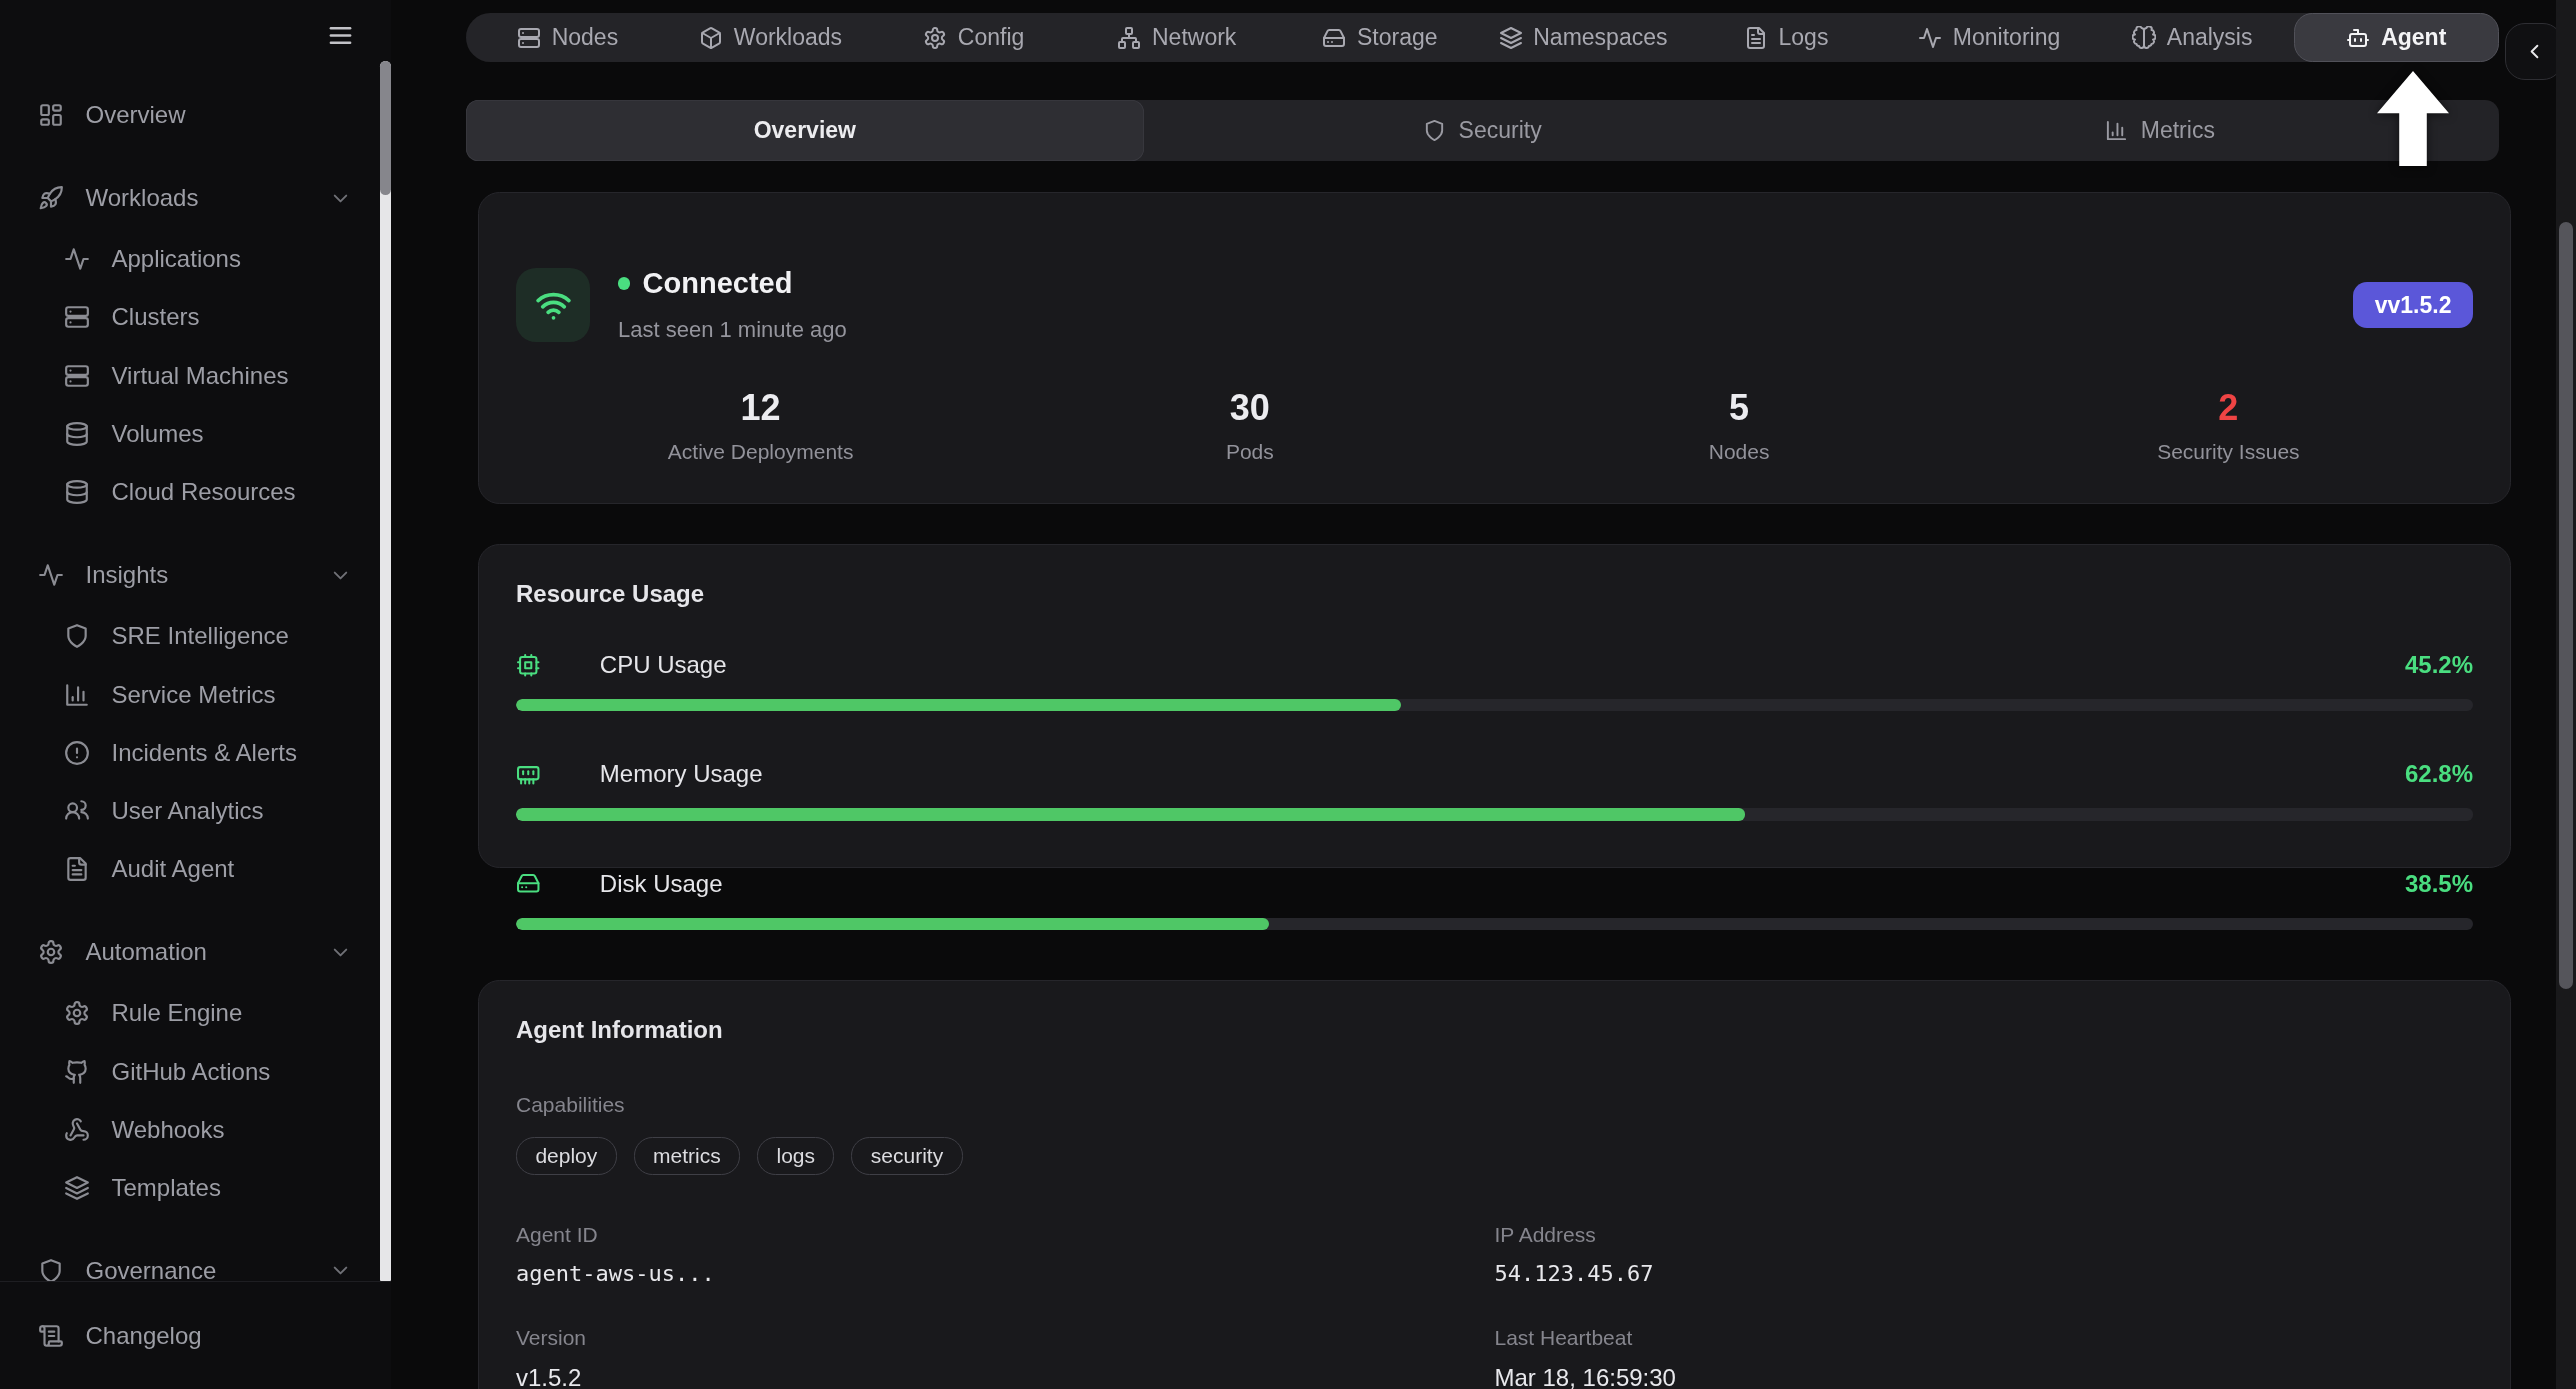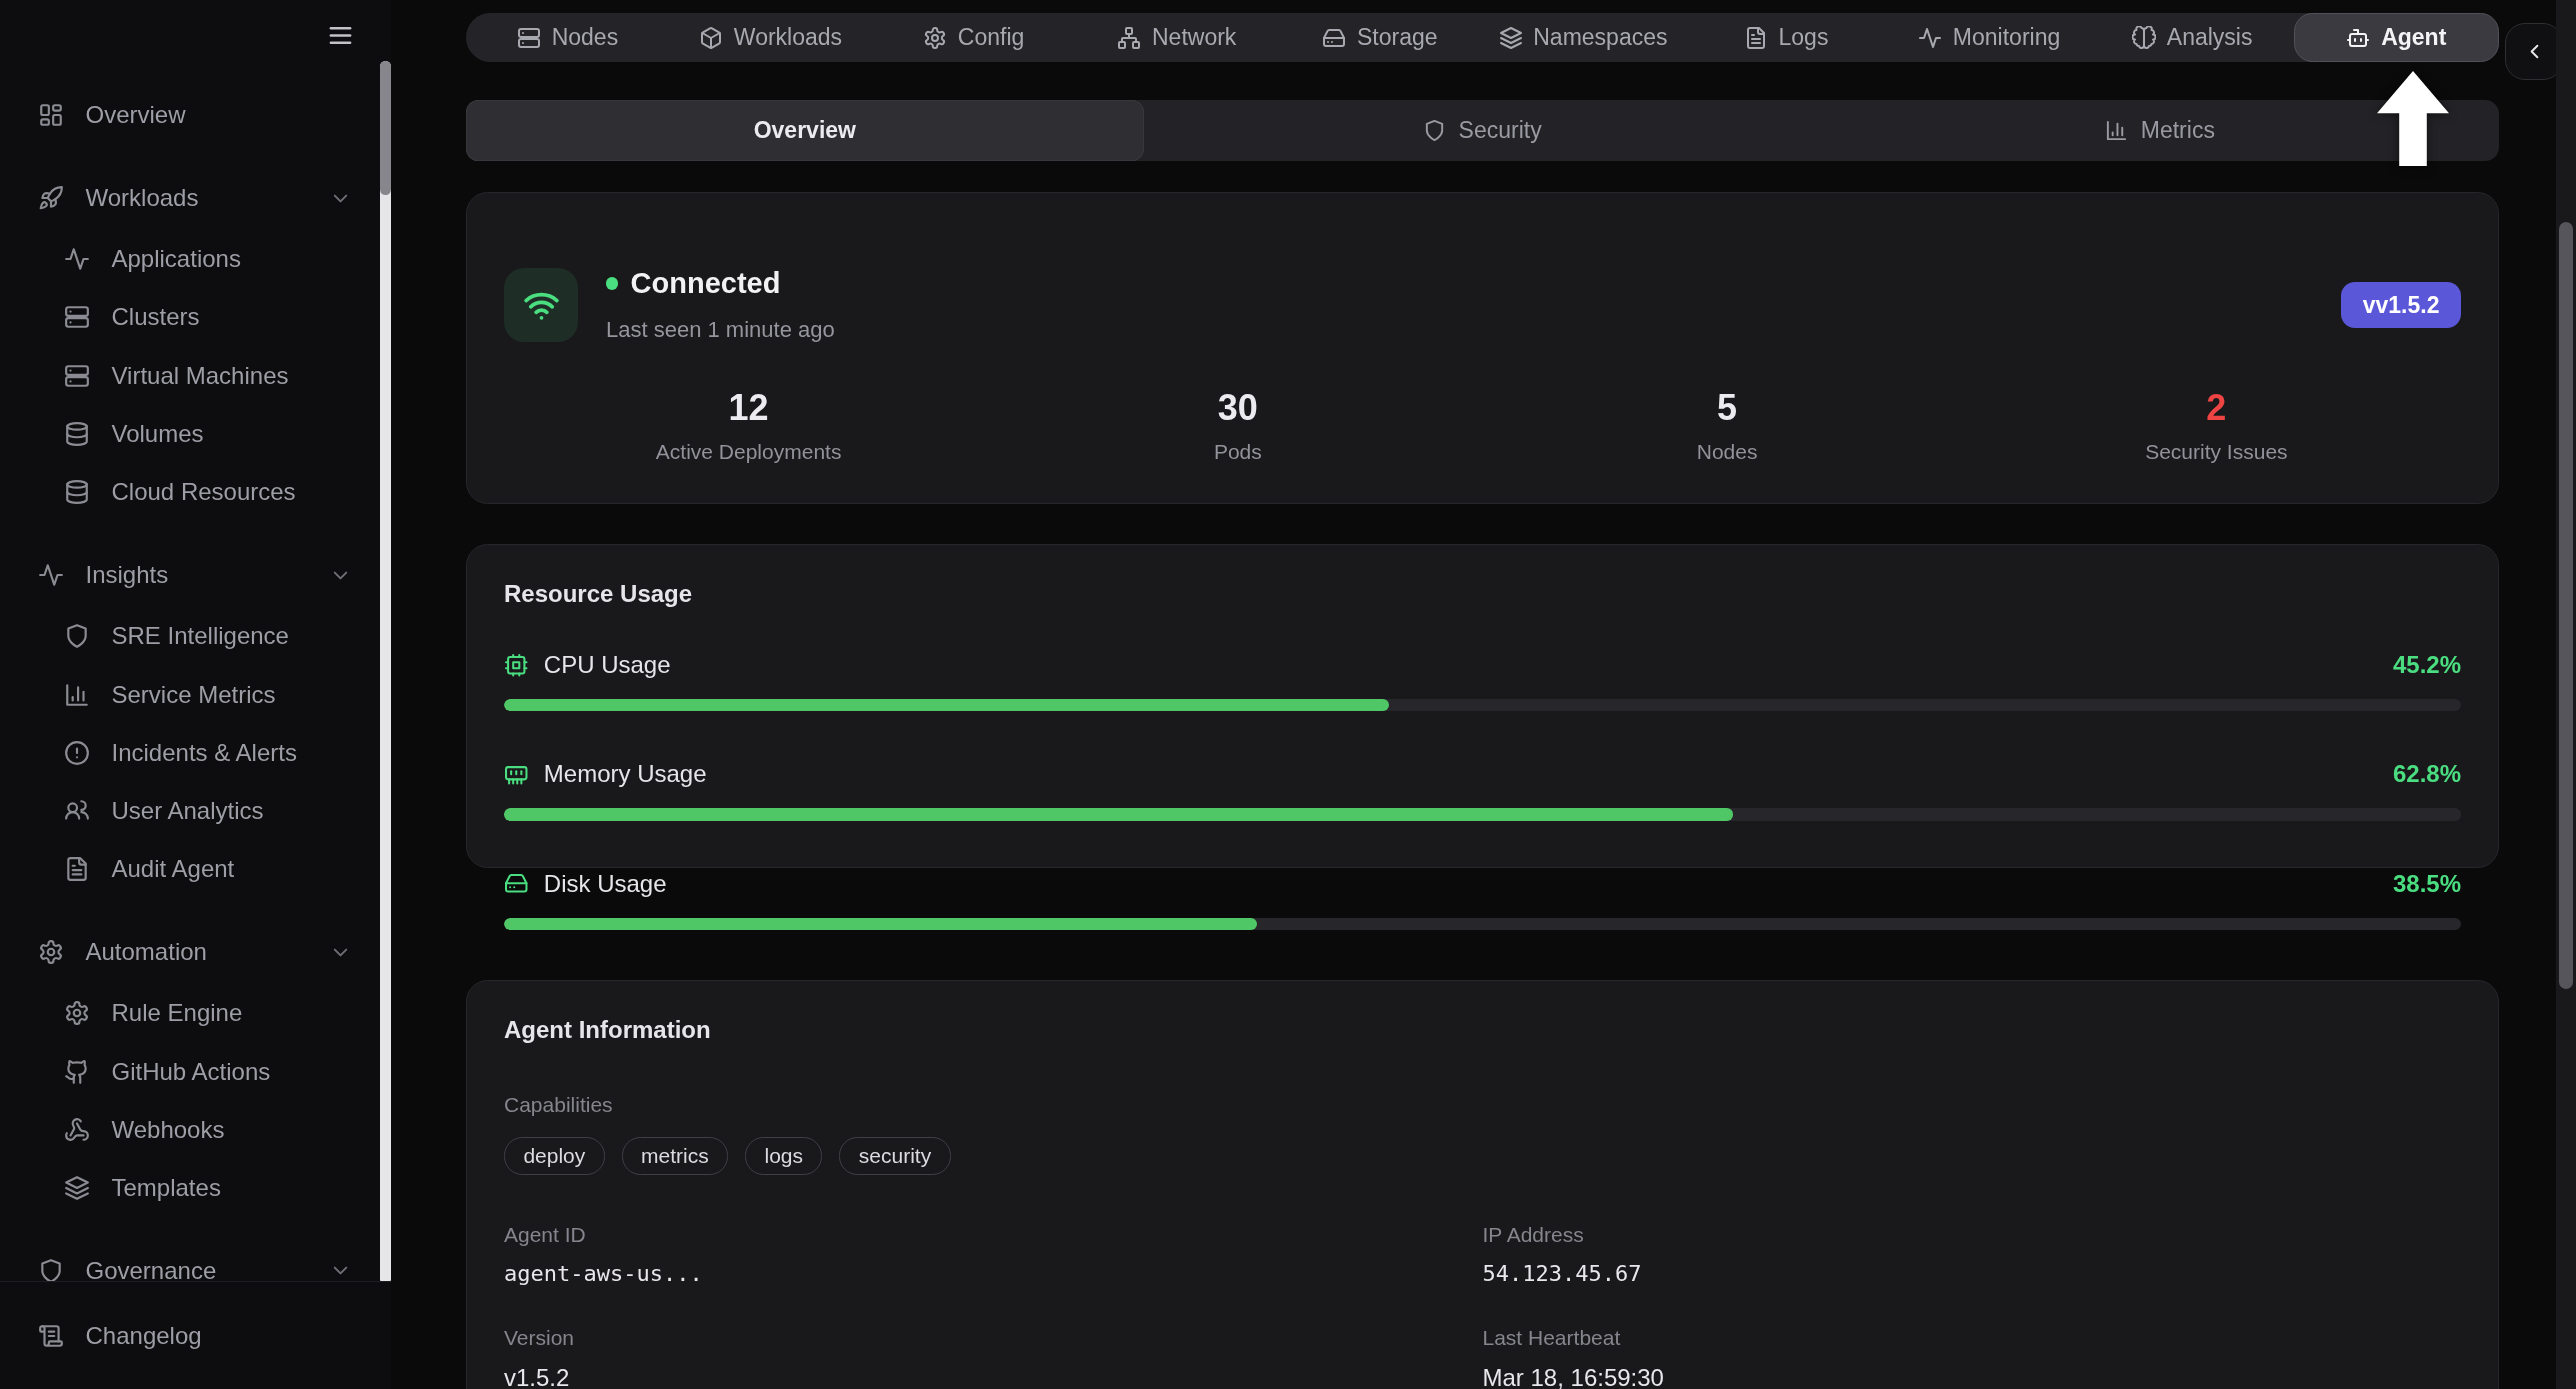--- a/index.html
+++ b/index.html
@@ -47,21 +47,21 @@
 
   
   .subtabs { position:absolute; left:75px; top:100px; width:2033px; height:61px; background:#232327;
     border-radius:14px; display:flex; }
   .subtab { flex:1; display:flex; align-items:center; justify-content:center; gap:12.3px; color:#9a9aa2;
     font-size:23px; font-weight:500; cursor:pointer; border-radius:12.3px; }
   .subtab .ic { width:23px; height:23px; }
   .subtab.active { background:#2e2e33; color:#ececef; font-weight:700; box-shadow:inset 0 0 0 0.8px #3a3a40; }
 
   
-  .card { position:absolute; left:75px; width:2033px; background:#19191c; border:1.5px solid #26262b; border-radius:21.5px; }
+  .card { position:absolute; left:87px; width:2033px; background:#19191c; border:1.5px solid #26262b; border-radius:21.5px; }
   .card-title { font-size:24px; font-weight:700; color:#e6e6ea; }
 
   
   .card.connection { top:192px; height:312px; }
   .conn-row { display:flex; align-items:center; margin:74px 37px 0 37px; }
   .wifi-box { width:74px; height:74px; border-radius:20px; background:rgba(74,222,128,0.10);
     display:flex; align-items:center; justify-content:center; color:#4ade80; }
   .wifi-box .ic { width:37px; height:37px; stroke-width:2.4; }
   .conn-text { margin-left:28px; }
   .conn-status { display:flex; align-items:center; font-size:29px; font-weight:700; color:#f2f2f4; }
@@ -74,21 +74,21 @@
   .stat-value.alert { color:#ef4444; }
   .stat-label { margin-top:10.7px; font-size:21px; color:#92929a; }
 
   
   .card.usage { top:544px; height:324px; padding:35px 37px; }
   .u-row { margin-top:43px; }
   .u-row + .u-row { margin-top:49px; }
   .u-head { display:flex; align-items:center; }
   .u-head .u-ic { width:24.5px; height:24.5px; color:#4ade80; margin-right:15.3px; display:flex; }
   .u-head .ic { width:24.5px; height:24.5px; }
-  .u-label { font-size:24px; font-weight:500; color:#e6e6ea; }
+  .u-label { font-size:24px; font-weight:500; color:#e6e6ea;margin-left:44px; }
   .u-pct { margin-left:auto; font-size:24px; font-weight:700; color:#4ade80; }
   .u-track { margin-top:20px; height:12.3px; border-radius:6.1px; background:#26262b; overflow:hidden; }
   .u-fill { height:12.3px; border-radius:6.1px; background:#4fc766; }
 
   
   .card.agent { top:980px; height:491px; padding:35px 37px; }
   .cap-label { margin-top:49px; font-size:21px; color:#85858d; }
   .chips { display:flex; gap:17px; margin-top:20px; }
   .chip { border:1.5px solid #3f3f46; border-radius:18.4px; padding:6.1px 18.4px; font-size:21px; color:#dcdce0; }
   .fields { display:grid; grid-template-columns:1fr 1fr; row-gap:40px; margin-top:48px; }

